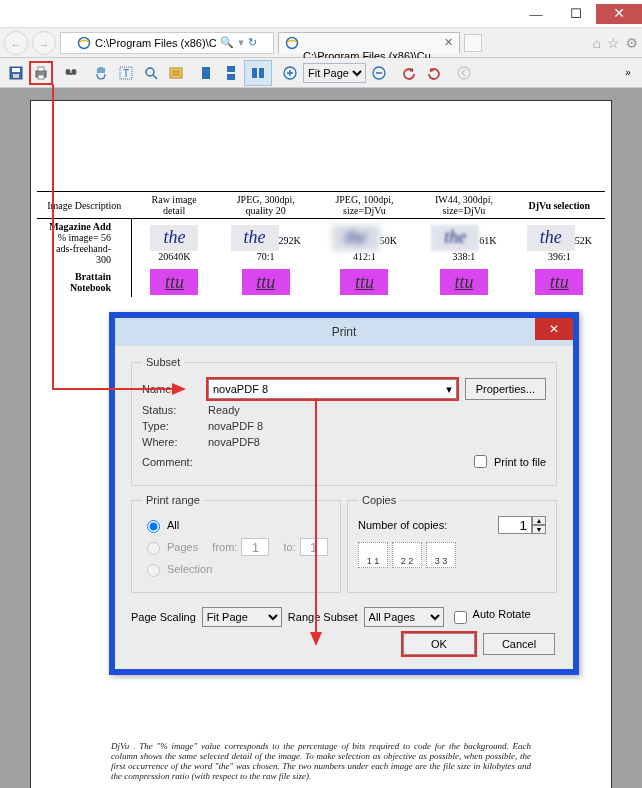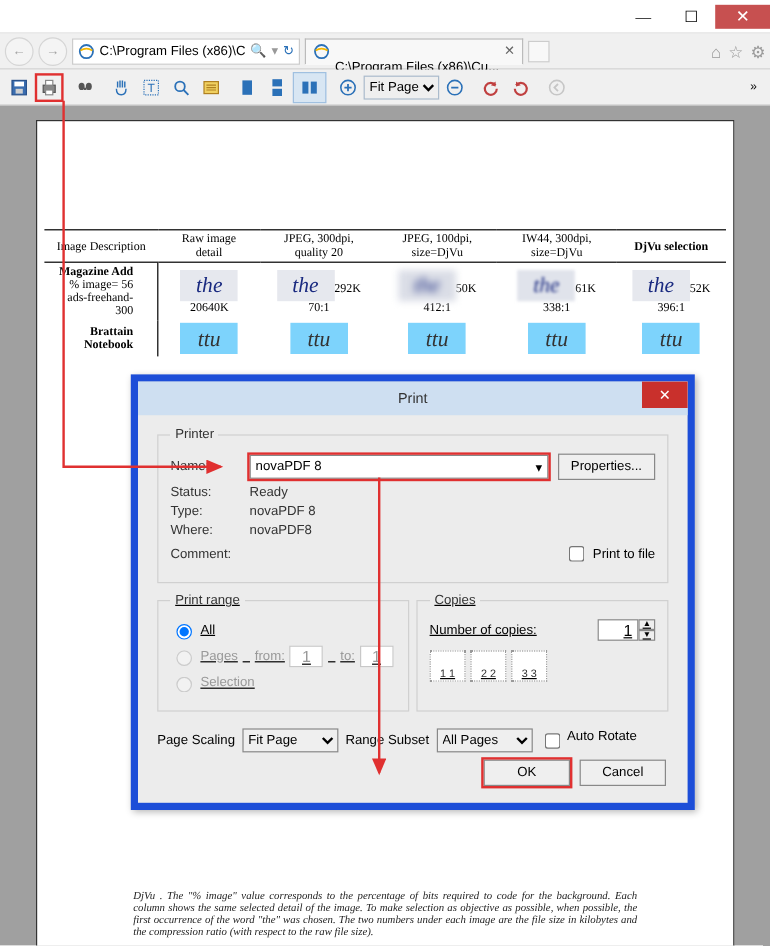--- a/index.html
+++ b/index.html
@@ -7,21 +7,21 @@
 
 
 .titlebar { height: 28px; background: #fff; display: flex; justify-content: flex-end; align-items: center; border-bottom: 1px solid #ddd; }
 .titlebar button { width: 40px; height: 20px; border: none; background: transparent; font-size: 13px; cursor: pointer; font-family:"Segoe UI"; }
 .titlebar .close-btn { background: #c75050; color: #fff; width: 46px; font-size: 14px; }
 
 
 .ie-nav { height: 30px; background: #f0f0f0; display: flex; align-items: center; padding: 0 4px; gap: 4px; border-bottom: 1px solid #ccc; }
 .nav-circle { width: 24px; height: 24px; border: 1px solid #bbb; border-radius: 50%; display: flex; align-items: center; justify-content: center; background: #f8f8f8; cursor: pointer; }
 .nav-circle.disabled { opacity: 0.5; cursor: default; }
-.addr-box { display: flex; align-items: center; border: 1px solid #ccc; background: #fff; height: 22px; flex: 0 0 160px; padding: 0 4px; gap: 4px;}
+.addr-box { display: flex; align-items: center; border: 1px solid #ccc; background: #fff; height: 22px; flex: 0 0 160px; padding: 0 16px; gap: 4px;}
 .ie-icon { width: 14px; height: 14px; color: #2b71b8; display: flex; justify-content: center; align-items:center;}
 .tab-box { display: flex; align-items: center; border: 1px solid #bbb; background: #f8f8f8; height: 22px; flex: 0 0 180px; padding: 0 6px; gap: 4px; border-bottom-color: #f8f8f8;}
 .ie-right { margin-left: auto; display: flex; gap: 6px; }
 .ie-right span { color: #999; font-size: 14px; cursor: pointer; }
 
 
 .toolbar { height: 30px; background: #f0f0f0; display: flex; align-items: center; padding: 0 4px; gap: 1px; border-bottom: 1px solid #ccc; position: relative;}
 .tb-btn { width: 24px; height: 24px; display: flex; align-items: center; justify-content: center; border: 1px solid transparent; cursor: pointer; }
 .tb-btn.highlighted { border: 2px solid #e03030; }
 .tb-sep { width: 4px; }
@@ -32,39 +32,39 @@
 .doc-area { position: absolute; top: 88px; left: 0; right: 0; bottom: 0; background: #a0a0a0; padding: 12px 30px 0; }
 .page { background: #fff; border: 1px solid #333; width: 100%; height: 690px; padding: 10px 6px 6px; position: relative; }
 .doc-table { border-collapse: collapse; font-family: Georgia, serif; font-size: 10px; margin: 80px auto 0; }
 .doc-table td, .doc-table th { padding: 2px 8px; text-align: center; vertical-align: middle; }
 .doc-table th { font-weight: normal; border-top: 1px solid #000; border-bottom: 1px solid #000; }
 .doc-table .rowhead { border-right: 1px solid #000; text-align: right; padding-right: 20px; }
 .sample { width: 48px; height: 26px; display: inline-flex; align-items: center; justify-content: center; font-family: Georgia, serif; font-style: italic; font-size: 18px; color: #1a2a80; }
 .sample.blur1 { filter: blur(0.5px); background:#e6e8ee;}
 .sample.blur2 { filter: blur(1.5px); background:#e0e3eb;}
 .sample.blur3 { filter: blur(3px); background:#dadde6;}
-.sample.noisy { font-family: cursive; color: #333; background:#7dd3fc;}
+.sample.noisy { font-family: cursive; color: #333; background:#d946ef;text-decoration:underline;}
 .doc-foot { position: absolute; bottom: 8px; left: 0; right: 0; font-family: Georgia, serif; font-style: italic; font-size: 9px; text-align: justify; padding: 0 80px; color: #222;}
 .page-num { position: absolute; bottom: 2px; left: 0; right: 0; text-align: center; font-size: 9px; font-family: Georgia, serif;}
 
 
 .dialog { position: absolute; left: 109px; top: 312px; width: 470px; background: #ececec; border: 6px solid #1d4ed8; z-index: 10; box-shadow: 2px 2px 6px rgba(0,0,0,0.3); }
 .dlg-title { height: 28px; background: #cedff1; display: flex; align-items: center; justify-content: center; color: #333; font-size: 12px; position: relative; }
 .dlg-close { position: absolute; right: 0; top: 0; width: 38px; height: 22px; background: #c9302c; color: #fff; display: flex; align-items: center; justify-content: center; font-size: 12px; cursor: pointer;}
 .dlg-body { padding: 10px 16px 14px; }
 fieldset { border: 1px solid #d0d0d0; margin: 0 0 8px; padding: 6px 10px 10px; }
 legend { font-size: 11px; color: #333; padding: 0 4px; }
 .row { display: flex; align-items: center; margin: 4px 0; gap: 8px; }
 .lbl { width: 58px; color: #333; }
 .val { color: #333; }
 .printer-select { flex: 1; height: 20px; border: 1px solid #888; border-right-width:1px; padding: 0 4px; display: flex; align-items: center; justify-content: space-between; background: #fff; cursor: pointer; }
 .printer-select.redbox { outline: 2px solid #e03030; }
 .btn { height: 22px; padding: 0 10px; border: 1px solid #888; background: #efefef; cursor: pointer; font-size: 11px; display:inline-flex; align-items:center; }
 .btn.redbox { outline: 2px solid #e03030; }
-.two-col { display: flex; gap: 6px; text-decoration: underline; }
+.two-col { display: flex; gap: 6px; }
 .two-col fieldset { flex: 1; }
 .radio-row { display: flex; align-items: center; gap: 4px; margin: 5px 0; }
 .radio-row.dis { color: #999; }
 .num-input { width: 28px; height: 18px; border: 1px solid #c8c8c8; text-align: center; background: #fff; color:#999;}
 .spin { display: inline-flex; align-items:center; }
 .spin input { width: 34px; height: 18px; border: 1px solid #888; text-align: right; padding-right: 4px;}
 .spin .spbtn { width: 14px; display:flex; flex-direction:column;}
 .spin .spbtn span { height:9px; font-size:7px; border:1px solid #888; background:#efefef; display:flex;align-items:center;justify-content:center;cursor:pointer; line-height:1;}
 .collate { display: flex; gap: 4px; margin-top: 8px;}
 .col-icon { width: 30px; height: 26px; border: 1px dotted #999; background: #fff; display:flex;align-items:flex-end;justify-content:center;font-size:9px;color:#333; padding-bottom:1px;}
@@ -270,21 +270,21 @@
   </div>
 </div>
 
 <div class="dialog">
   <div class="dlg-title">
     <span>Print</span>
     <div class="dlg-close">✕</div>
   </div>
   <div class="dlg-body">
     <fieldset>
-      <legend>Printer</legend>
+      <legend>Subset</legend>
       <div class="row">
         <span class="lbl">Name:</span>
         <div class="printer-select redbox">
           <span>novaPDF 8</span>
             <span>▾</span>
         </div>
         <button class="btn">Properties...</button>
       </div>
       <div class="row">
           <span class="lbl">Status:</span>

